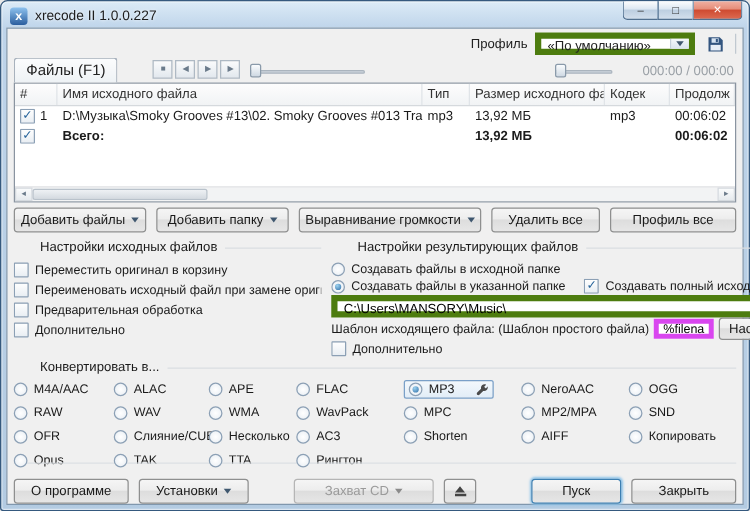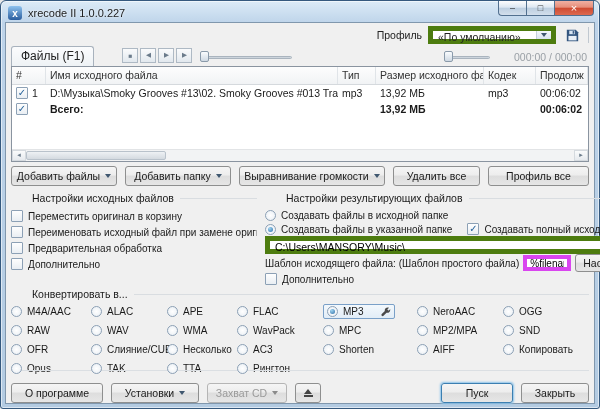--- a/index.html
+++ b/index.html
@@ -98,23 +98,23 @@
   .tmplinput{width:48px;height:16px;border:4px solid #d946ef;font-size:10px;padding:0 3px;font-family:inherit;}
   
   .convert{height:84px;}
   .fmtgrid{display:grid;grid-template-columns:80px 76px 70px 86px 94px 86px 1fr;row-gap:4px;}
   .fmt{display:flex;align-items:center;gap:5px;font-size:10px;color:#1a1a1a;height:15px;white-space:nowrap;}
   .fmt.selected{border:1px solid #7aa0c8;border-radius:2px;background:linear-gradient(#f3f8fc,#e2edf7);
       padding:0 3px;width:72px;}
   .fmt.selected .wrench{margin-left:auto;}
   
   .bbar{flex:1;border-top:1px solid #dbdfe3;display:flex;align-items:center;gap:8px;padding-top:12px;}
-  .bbar .babout{width:92px;} .bbar .bpresets{width:88px;} .bbar .bcd{width:80px;}
+  .bbar .babout{width:92px;} .bbar .bpresets{width:88px;} .bbar .bcd{width:112px;margin-left:28px;}
   .bbar .beject{width:26px;padding:0;}
-  .bbar .bstart{width:72px;margin-left:auto;} .bbar .bclose{width:68px;}
+  .bbar .bstart{width:72px;margin-left:auto;} .bbar .bclose{width:84px;}
   .ejecticon{display:inline-block;}
   .ejecticon::before{content:"";display:block;margin:0 auto;width:0;height:0;
       border-left:4px solid transparent;border-right:4px solid transparent;border-bottom:5px solid #444;}
   .ejecticon::after{content:"";display:block;margin:1px auto 0;width:9px;height:2px;background:#444;}
   .tri.gray{border-top-color:#8a8a8a;}
 </style>
 </head>
 <body>
 
 <div class="win">

